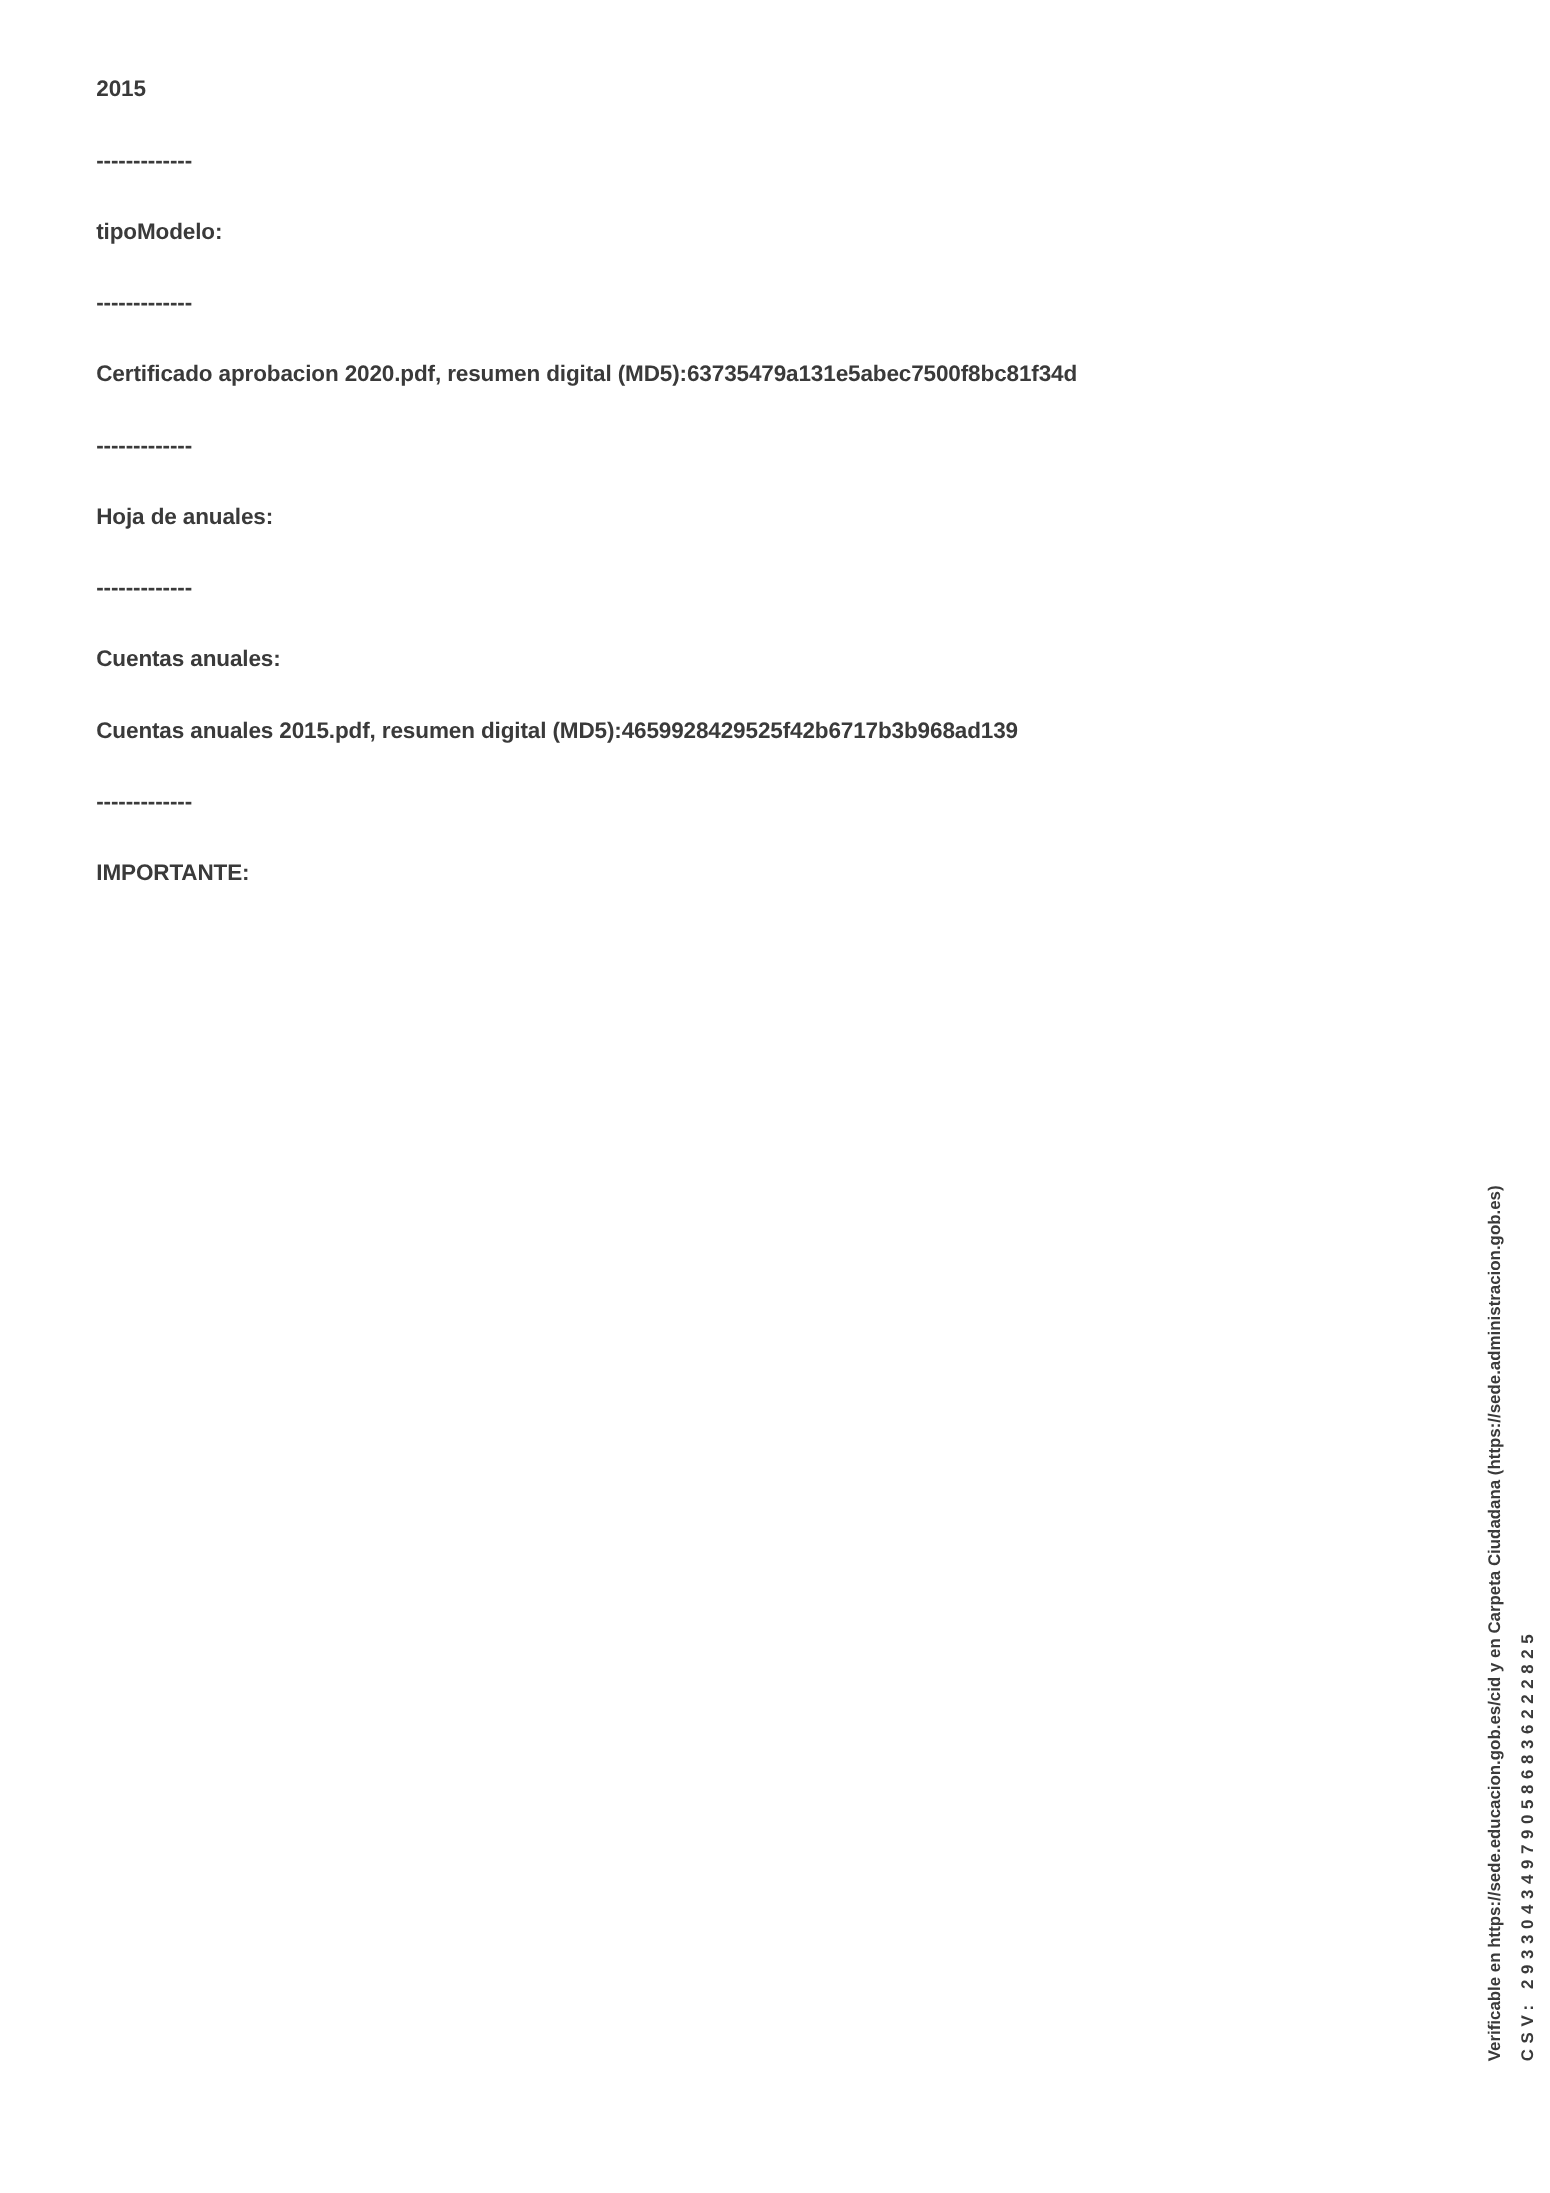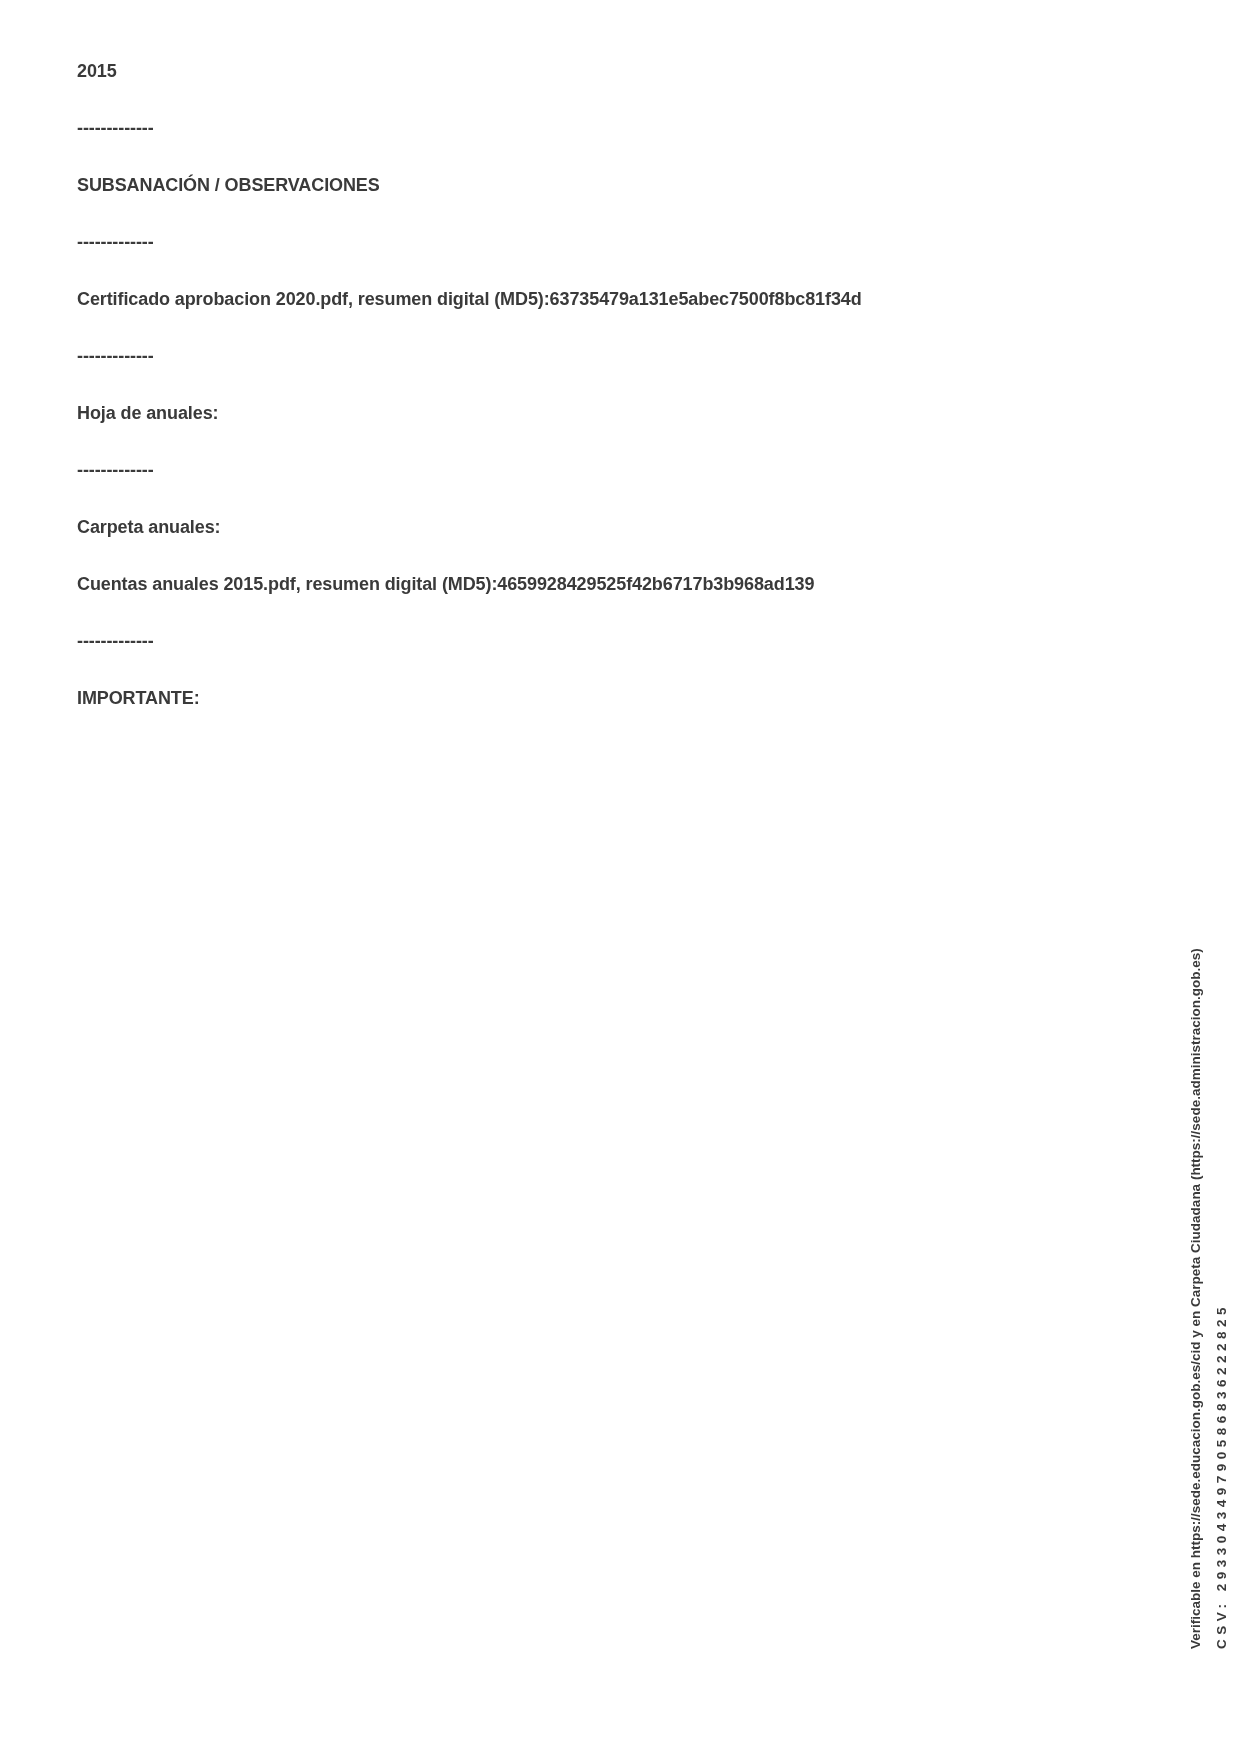--- a/index.html
+++ b/index.html
@@ -58,36 +58,36 @@
 </head>
 <body>
 
 <div class="page">
 
   <div class="doc">
     <p>2015</p>
 
     <p class="sep">-------------</p>
 
+    <p>tipoModelo:</p>
 
-    <p>SUBSANACIÓN / OBSERVACIONES</p>
 
     <p class="sep">-------------</p>
 
 
     <p>Certificado aprobacion 2020.pdf, resumen digital (MD5):63735479a131e5abec7500f8bc81f34d</p>
 
     <p class="sep">-------------</p>
 
     <p>Hoja de anuales:</p>
 
 
     <p class="sep">-------------</p>
 
-    <p>Carpeta anuales:</p>
+    <p>Cuentas anuales:</p>
 
     <p>Cuentas anuales 2015.pdf, resumen digital (MD5):4659928429525f42b6717b3b968ad139</p>
 
     <p class="sep">-------------</p>
 
     <p>IMPORTANTE:</p>
 
   </div>
 
   <div class="verify-strip">

